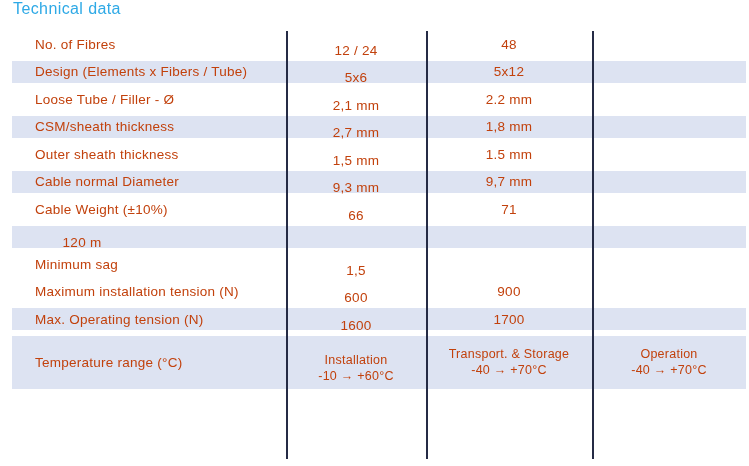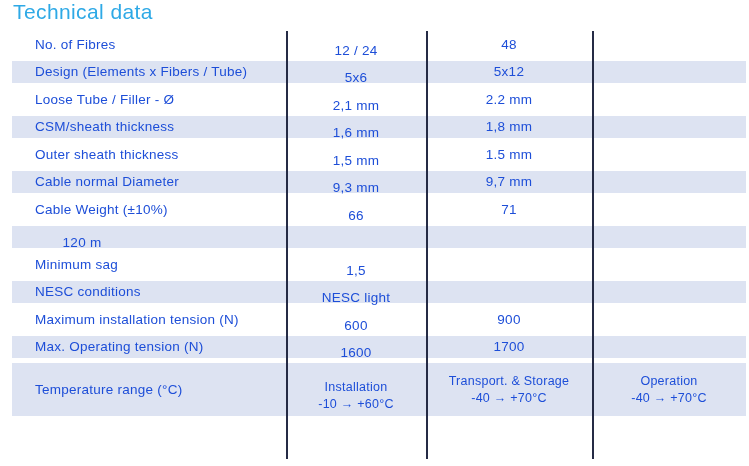--- a/index.html
+++ b/index.html
@@ -8,21 +8,21 @@
     width: 749px;
     height: 466px;
     background: #ffffff;
     font-family: "Liberation Sans", sans-serif;
     overflow: hidden;
   }
   .page-title {
     position: absolute;
     left: 13px;
     top: 0px;
-    font-size: 21px;
+    font-size: 16px;
     letter-spacing: 0.4px;
     color: #2ea9e6;
     font-weight: 500;
   }
   .tech-table {
     position: absolute;
     left: 12px;
     top: 33px;
     width: 734px;
   }
@@ -37,21 +37,21 @@
   .vline.v1 { left: 274px; }
   .vline.v2 { left: 414px; }
   .vline.v3 { left: 580px; }
   .row {
     display: flex;
     align-items: center;
     height: 22px;
     margin-bottom: 5.5px;
     font-size: 13.5px;
     letter-spacing: 0.25px;
-    color: #1d4ed8;
+    color: #c2410c;
     position: relative;
     z-index: 1;
   }
   .row.alt { background: #dde3f2; }
   .row.tall  { height: 36px; }
   .row.tall2 { height: 53px; }
   .cell { box-sizing: border-box; }
   .cell.label {
     width: 274px;
     padding-left: 23px;
@@ -94,21 +94,21 @@
 
     <div class="row">
       <div class="cell label">Loose Tube / Filler - Ø</div>
       <div class="cell c1">2,1 mm</div>
       <div class="cell c2">2.2 mm</div>
       <div class="cell c3"></div>
     </div>
 
     <div class="row alt">
       <div class="cell label">CSM/sheath thickness</div>
-      <div class="cell c1">1,6 mm</div>
+      <div class="cell c1">2,7 mm</div>
       <div class="cell c2">1,8 mm</div>
       <div class="cell c3"></div>
     </div>
 
     <div class="row">
       <div class="cell label">Outer sheath thickness</div>
       <div class="cell c1">1,5 mm</div>
       <div class="cell c2">1.5 mm</div>
       <div class="cell c3"></div>
     </div>
@@ -133,26 +133,20 @@
       <div class="cell c3"></div>
     </div>
 
     <div class="row">
       <div class="cell label">Minimum sag</div>
       <div class="cell c1">1,5</div>
       <div class="cell c2"></div>
       <div class="cell c3"></div>
     </div>
 
-    <div class="row alt">
-      <div class="cell label">NESC conditions</div>
-      <div class="cell c1">NESC light</div>
-      <div class="cell c2"></div>
-      <div class="cell c3"></div>
-    </div>
 
     <div class="row">
       <div class="cell label">Maximum installation tension (N)</div>
       <div class="cell c1">600</div>
       <div class="cell c2">900</div>
       <div class="cell c3"></div>
     </div>
 
     <div class="row alt">
       <div class="cell label">Max. Operating tension (N)</div>

